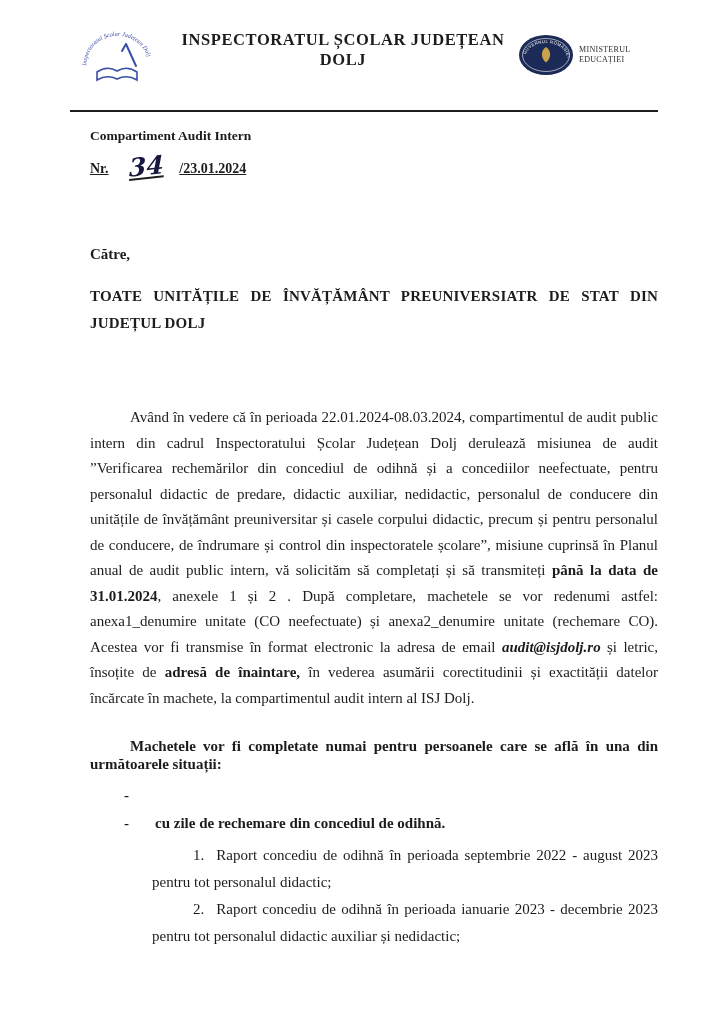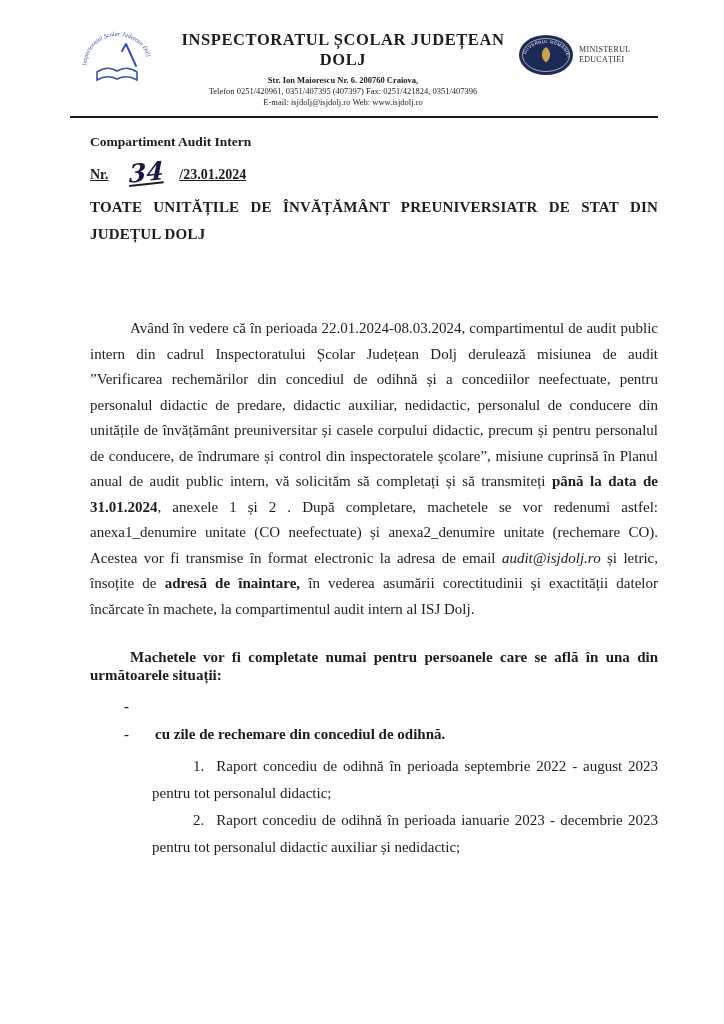--- a/index.html
+++ b/index.html
@@ -30,27 +30,27 @@
   .nr-line { margin-top:6px; display:flex; align-items:baseline; font-size:14px; font-weight:bold; height:34px;text-decoration:underline; }
   .handwritten {
     display:inline-block;
     font-family:"DejaVu Serif", serif;
     font-style:italic; font-weight:bold;
     font-size:25px; color:#17173f;
     transform:rotate(-6deg) skewX(-6deg);
     margin:0 16px 0 20px; position:relative; top:2px;
   }
   .salutation { margin-top:62px; font-weight:bold; font-size:15px; }
-  .addressee { margin-top:4px; font-weight:bold; font-size:15px; line-height:27px; letter-spacing:0.2px; }
+  .addressee { margin-top:20px; font-weight:bold; font-size:15px; line-height:27px; letter-spacing:0.2px; }
   .addr-just { display:block; text-align:justify; text-align-last:justify; }
 
   .para { margin:0; text-align:justify; text-indent:40px; }
   .para1 { margin-top:68px; line-height:25.5px; }
   .b { font-weight:bold; }
-  .bi { font-weight:normal; font-style:italic; }
+  .bi { font-weight:bold; font-style:italic; }
   .para2 { margin-top:26px; font-weight:bold; line-height:18px; }
 
   .bullets { margin-top:8px; }
   .bullet { display:flex; font-weight:bold; font-size:15px; line-height:28px; padding-left:34px; }
   .bullet .btext { margin-left:26px; }
 
   .para3 { margin-top:22px; line-height:26px; }
   .doc-list { margin-top:5px; }
   .list-item { margin:0; padding-left:62px; text-indent:41px; text-align:justify; line-height:27px; font-size:15px; }
   .list-item .num { margin-right:12px; }
@@ -72,25 +72,20 @@
         </text>
 
         <path d="M21 46 q10 -7 20 -1 q10 -6 20 1 v8 q-10 -6 -20 -1 q-10 -5 -20 1 z" fill="none" stroke="#3b4ea8" stroke-width="1.6"></path>
 
         <path d="M50 18 L60 40 M50 18 l-4 7" fill="none" stroke="#3b4ea8" stroke-width="2" stroke-linecap="round"></path>
       </svg>
     </div>
 
     <div class="head-center">
       <div class="org-title">INSPECTORATUL ȘCOLAR JUDEȚEAN DOLJ</div>
-      <div class="addr">
-        <div class="addr-1">Str. Ion Maiorescu Nr. 6. 200760 Craiova,</div>
-        <div>Telefon 0251/420961, 0351/407395 (407397) Fax: 0251/421824, 0351/407396</div>
-        <div>E-mail: isjdolj@isjdolj.ro Web: www.isjdolj.ro</div>
-      </div>
     </div>
 
     <div class="head-right">
       <svg width="56" height="42" viewBox="0 0 56 42">
         <ellipse cx="28" cy="21" rx="27" ry="20" fill="#1b2a56"></ellipse>
         <ellipse cx="28" cy="21" rx="23.5" ry="16.5" fill="none" stroke="#ffffff" stroke-width="0.6"></ellipse>
         <defs>
           <path id="govring" d="M 7,24 A 21,15 0 1,1 49,24"></path>
         </defs>
         <text font-size="4.3" fill="#ffffff" letter-spacing="0.4" font-family="Liberation Sans, sans-serif">
@@ -110,20 +105,21 @@
   <div class="content">
 
     <div class="dept">Compartiment Audit Intern</div>
 
     <div class="nr-line">
       <span>Nr.</span>
       <span class="handwritten">34</span>
       <span>/23.01.2024</span>
     </div>
 
+    <div class="salutation">Către,</div>
 
     <div class="addressee">
       <span class="addr-just">TOATE UNITĂȚILE DE ÎNVĂȚĂMÂNT PREUNIVERSIATR DE STAT DIN</span>
       <span>JUDEȚUL DOLJ</span>
     </div>
 
     <p class="para para1"><span>Având în vedere că în perioada 22.01.2024-08.03.2024, compartimentul de audit public intern din cadrul Inspectoratului Școlar Județean Dolj derulează misiunea de audit ”Verificarea rechemărilor din concediul de odihnă și a concediilor neefectuate, pentru personalul didactic de predare, didactic auxiliar, nedidactic, personalul de conducere din unitățile de învățământ preuniversitar și casele corpului didactic, precum și pentru personalul de conducere, de îndrumare și control din inspectoratele școlare”, misiune cuprinsă în Planul anual de audit public intern, vă solicităm să completați și să transmiteți </span><span class="b">până la data de 31.01.2024</span><span>, anexele 1 și 2 . După completare, machetele se vor redenumi astfel: anexa1_denumire unitate (CO neefectuate) și anexa2_denumire unitate (rechemare CO). Acestea vor fi transmise în format electronic la adresa de email </span><span class="bi">audit@isjdolj.ro</span><span> și letric, însoțite de </span><span class="b">adresă de înaintare,</span><span> în vederea asumării corectitudinii și exactității datelor încărcate în machete, la compartimentul audit intern al ISJ Dolj.</span></p>
 
     <p class="para para2">Machetele vor fi completate numai pentru persoanele care se află în una din următoarele situații:</p>
 

